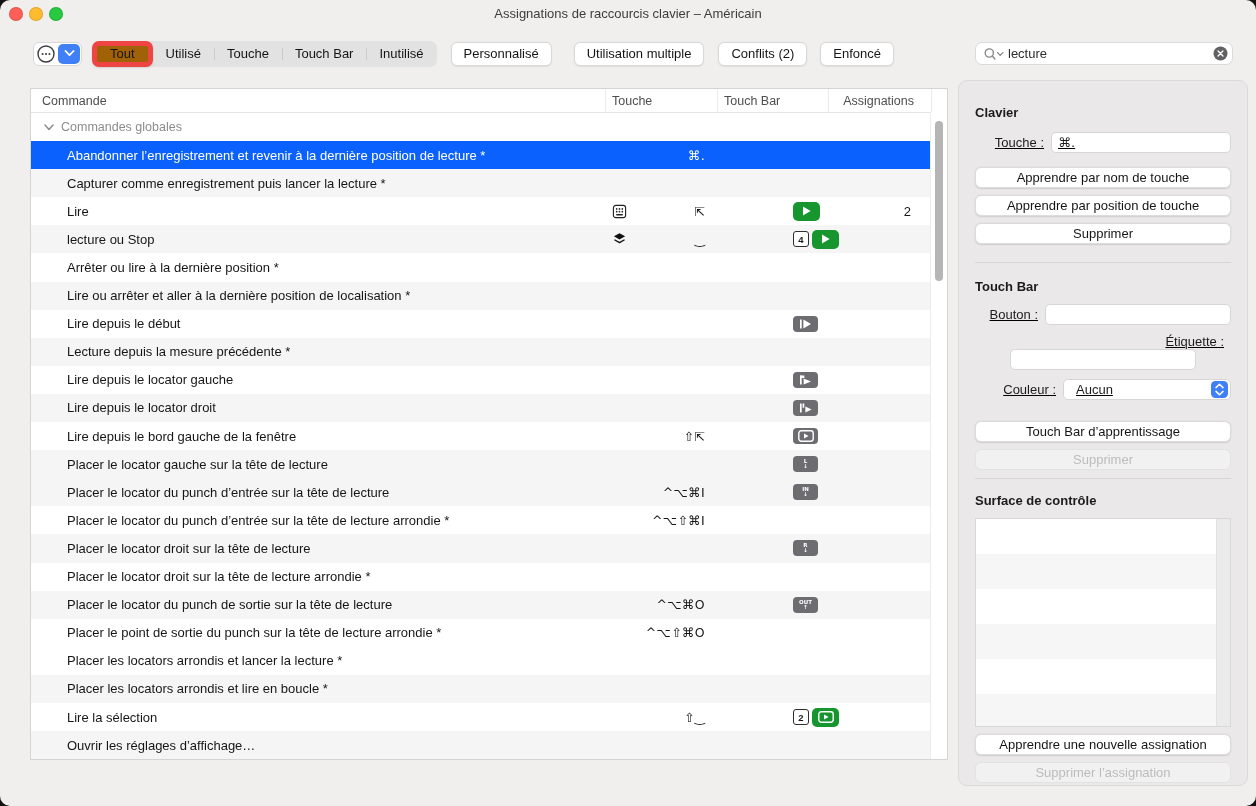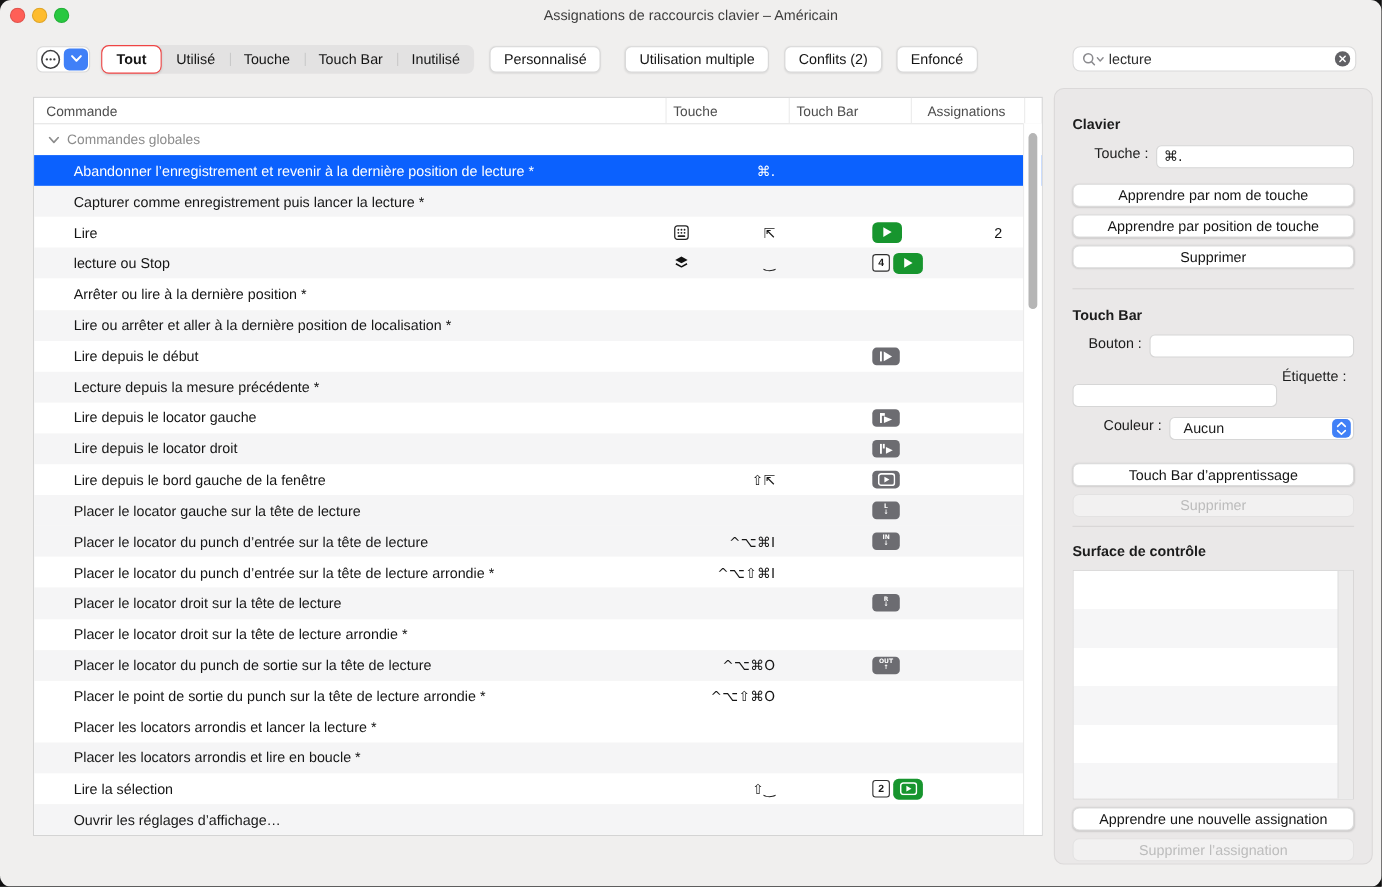--- a/index.html
+++ b/index.html
@@ -11,21 +11,21 @@
   .traffic{position:absolute;top:7px;width:12px;height:12px;border-radius:50%;border:0.5px solid rgba(0,0,0,.12);}
   .title{text-align:center;line-height:27px;font-size:13px;color:#3d3d3d;}
 
   
   .toolbar{position:absolute;top:40px;left:0;right:0;height:27px;display:flex;align-items:center;}
   .action-group{margin-left:33px;width:49px;height:24px;display:flex;align-items:center;background:#fff;border:1px solid #d8d8d8;border-radius:6px;box-sizing:border-box;}
   .action-left{flex:1;display:flex;align-items:center;justify-content:center;}
   .action-right{width:22px;height:20px;margin:1px;background:var(--control-blue);border-radius:5px;display:flex;align-items:center;justify-content:center;}
   .segmented{margin-left:10px;display:flex;background:#e3e2e2;border-radius:7px;height:26px;align-items:stretch;}
   .seg{position:relative;padding:0 13px;font-size:13px;display:flex;align-items:center;color:#151515;box-sizing:border-box;}
-  .seg.selected{background:#ffffff;border:1px solid #ef4444;border-radius:7px;box-shadow:0 1px 2px rgba(0,0,0,.13);font-weight:bold;}
+  .seg.selected{background:#a16207;border:5px solid #ef4444;border-radius:7px;box-shadow:0 1px 2px rgba(0,0,0,.13);}
   .seg.with-sep::before{content:"";position:absolute;left:0;top:7px;height:12px;width:1px;background:#c9c9c9;}
   .tbtn{height:24px;padding:0 12px;background:#fff;border:1px solid #d8d8d8;border-radius:6px;font-size:13px;display:flex;align-items:center;color:#151515;box-shadow:0 0.5px 1.5px rgba(0,0,0,.07);box-sizing:border-box;white-space:nowrap;}
   .ml14{margin-left:14px}.ml22{margin-left:22px}.ml13{margin-left:13px}
   .search{margin-left:auto;margin-right:23px;width:258px;height:23px;background:#fff;border:1px solid #dadada;border-radius:7px;display:flex;align-items:center;padding:0 4px 0 7px;box-sizing:border-box;}
   .search-text{font-size:13px;color:#2d2d2d;flex:1;margin-left:3px;}
 
   
   .table{position:absolute;left:30px;top:88px;width:918px;height:672px;background:#fff;border:1px solid #d4d4d4;box-sizing:border-box;display:flex;flex-direction:column;}
   .thead{height:23px;flex:none;display:flex;align-items:stretch;border-bottom:1px solid #e4e4e4;font-size:12.5px;color:#4e4e4e;}
   .thead>div{display:flex;align-items:center;box-sizing:border-box;}
@@ -51,21 +51,21 @@
   .tb-gray{width:25px;height:16px;border-radius:4px;background:var(--touchbar-gray);}
   .tb-box{display:inline-flex;align-items:center;justify-content:center;width:14px;height:14px;border:1.4px solid #2e2e2e;border-radius:3px;font-size:9.5px;font-weight:bold;color:#1b1b1b;background:#fff;flex:none;}
   .tb-stack{display:flex;flex-direction:column;align-items:center;line-height:5px;font-size:5.5px;font-weight:bold;color:#fff;font-family:"DejaVu Sans",sans-serif;}
   .gutter{position:absolute;top:23px;right:0;bottom:0;width:16px;background:#fff;border-left:1px solid #ececec;}
   .vthumb{position:absolute;top:32px;right:4px;width:8px;height:160px;border-radius:4px;background:#b5b5b5;}
 
   
   .panel{position:absolute;left:958px;top:80px;width:290px;height:706px;background:#eae8e8;border:1px solid #dbd9d9;border-radius:9px;box-sizing:border-box;padding:0 16px;}
   .ptitle{font-size:13px;font-weight:bold;color:#1c1c1c;}
   .pt-clavier{margin-top:24px;}
-  .prow{display:flex;}
+  .prow{display:flex;align-items:center;text-decoration:underline;}
   .plabel{font-size:13px;color:#1c1c1c;margin-left:auto;margin-right:7px;white-space:nowrap;}
   .pfield{height:19px;border:1px solid #d6d6d6;border-radius:5px;background:#fff;font-size:13px;padding:0 6px;box-sizing:content-box;outline:none;font-family:"DejaVu Sans","Liberation Sans",sans-serif;color:#1c1c1c;}
   .key-row{margin-top:12px;}
   .key-row .pfield{width:166px;}
   .tbrow .pfield{width:172px;}
   .pbtn{width:100%;height:21px;margin-top:7px;background:#fff;border:1px solid #dcdcdc;border-radius:6px;font-size:13px;color:#151515;box-shadow:0 0.5px 1.5px rgba(0,0,0,.12);display:flex;align-items:center;justify-content:center;box-sizing:border-box;}
   .pbtn.first{margin-top:14px;}
   .pbtn.disabled{color:#bcbcbc;background:#f2f1f1;box-shadow:none;border-color:#e3e2e2;}
   .pdivider{height:1px;background:#d7d5d5;margin-top:18px;}
   .pt-touchbar{margin-top:16px;}

